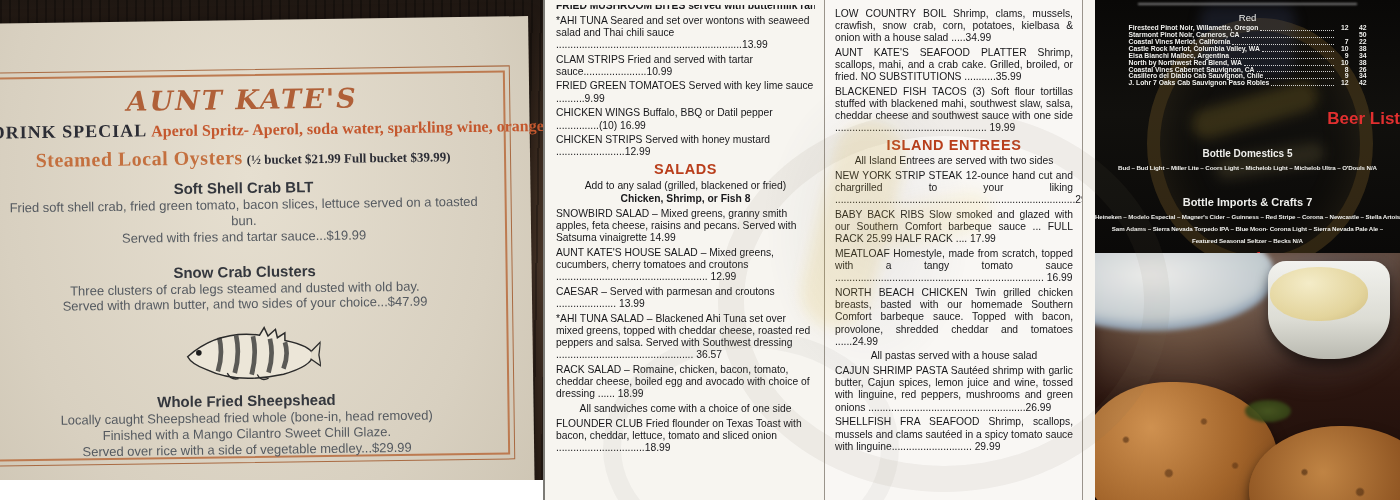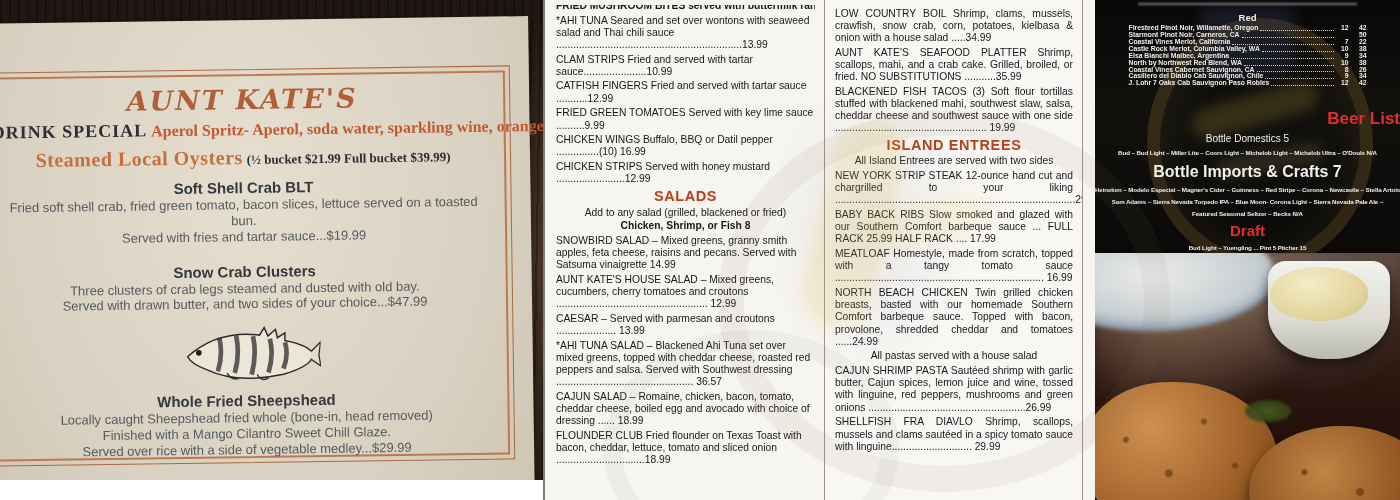--- a/index.html
+++ b/index.html
@@ -67,33 +67,33 @@
   .crest-ring{position:absolute;left:52px;top:18px;width:200px;height:225px;border-radius:50%;
     border:13px solid rgba(198,152,62,.20);box-shadow:inset 0 0 40px rgba(225,190,110,.10);}
   .crest-top{position:absolute;left:105px;top:6px;width:95px;height:70px;border-radius:12px;
     background:rgba(52,62,96,.30);filter:blur(6px);}
   .crest-script{position:absolute;left:95px;top:95px;width:130px;height:30px;border-radius:18px;
     background:rgba(236,198,64,.17);filter:blur(6px);transform:rotate(-16deg);}
   .crest-script2{position:absolute;left:120px;top:150px;width:110px;height:22px;border-radius:14px;
     background:rgba(240,214,130,.12);filter:blur(6px);transform:rotate(-10deg);}
   .drinks-content{position:relative;z-index:2;}
   .cut-line-top{height:2px;width:72%;margin:3px auto 0;background:rgba(255,255,255,.45);filter:blur(1px);}
-  .red-title{text-align:center;font-weight:bold;font-size:9.5px;margin-top:7px;}
+  .red-title{text-align:center;font-weight:normal;font-size:9.5px;margin-top:7px;}
   .wine-list{width:238px;margin:2px auto 0;}
   .wine-row{display:flex;font-size:6.8px;line-height:1.02;font-weight:bold;align-items:flex-end;}
   .wine-name{white-space:nowrap;}
   .wine-lead{flex:1;border-bottom:1px dotted rgba(240,240,240,.85);margin:0 2px 1px;}
   .wine-p1{width:13px;text-align:right;}
   .wine-p2{width:18px;text-align:right;}
   .beer-title{color:#e12f2f;font-weight:bold;font-size:17px;text-align:right;margin-top:22px;
     letter-spacing:0;}
-  .dom-title{font-weight:normal;font-size:10px;text-align:center;margin-top:4px;}
+  .dom-title{font-weight:bold;font-size:10px;text-align:center;margin-top:19px;}
   .beer-line{font-size:6.2px;letter-spacing:-.1px;text-align:center;margin-top:5px;
     white-space:nowrap;font-weight:bold;}
-  .imp-title{font-weight:bold;font-size:16px;text-align:center;margin-top:7px;}
+  .imp-title{font-weight:bold;font-size:11px;text-align:center;margin-top:25px;}
   .draft-title{color:#e12f2f;font-weight:bold;font-size:15px;text-align:center;margin-top:5px;}
 
   
   .food{position:absolute;left:1095px;top:253px;width:305px;height:247px;overflow:hidden;
     background:linear-gradient(180deg,#5c463a,#38231a 28%,#2a150f 55%,#1c0d08);}
   .food-blur{position:absolute;left:0;top:0;right:0;bottom:0;
     background:
       radial-gradient(ellipse at 28% 6%, rgba(165,135,110,.85), rgba(0,0,0,0) 48%),
       radial-gradient(ellipse at 72% 4%, rgba(120,110,115,.55), rgba(0,0,0,0) 40%);
     filter:blur(6px);}
@@ -174,47 +174,47 @@
     </div>
   </div>
 
   <div class="pages">
     <div class="page page-left" id="col-left">
         <div class="partial">
           <span>FRIED MUSHROOM BITES served with buttermilk ranch ....................</span>
         </div>
         <div class="mi"><span class="b">*AHI TUNA </span><span>Seared and set over wontons with seaweed salad and Thai chili sauce .................................................................13.99</span></div>
         <div class="mi"><span class="b">CLAM STRIPS </span><span>Fried and served with tartar sauce......................10.99</span></div>
-        <div class="mi"><span class="b">CATFISH FINGERS </span><span>Fried and served with tartar sauce ...........12.99</span></div>
         <div class="mi"><span class="b">FRIED GREEN TOMATOES </span><span>Served with key lime sauce ..........9.99</span></div>
         <div class="mi"><span class="b">CHICKEN WINGS </span><span>Buffalo, BBQ or Datil pepper ...............(10) 16.99</span></div>
         <div class="mi"><span class="b">CHICKEN STRIPS </span><span>Served with honey mustard ........................12.99</span></div>
         <div class="sec">SALADS</div>
         <div class="note">Add to any salad (grilled, blackened or fried)</div>
         <div class="bc">Chicken, Shrimp, or Fish 8</div>
         <div class="mi"><span class="b">SNOWBIRD SALAD – </span><span>Mixed greens, granny smith apples, feta cheese, raisins and pecans. Served with Satsuma vinaigrette 14.99</span></div>
         <div class="mi"><span class="b">AUNT KATE'S HOUSE SALAD – </span><span>Mixed greens, cucumbers, cherry tomatoes and croutons ..................................................... 12.99</span></div>
         <div class="mi"><span class="b">CAESAR – </span><span>Served with parmesan and croutons ..................... 13.99</span></div>
         <div class="mi"><span class="b">*AHI TUNA SALAD – </span><span>Blackened Ahi Tuna set over mixed greens, topped with cheddar cheese, roasted red peppers and salsa. Served with Southwest dressing ................................................ 36.57</span></div>
-        <div class="mi"><span class="b">CAJUN SALAD – </span><span>Romaine, chicken, bacon, tomato, cheddar cheese, boiled egg and avocado with choice of dressing ...... 18.99</span></div>
+        <div class="mi"><span class="b">RACK SALAD – </span><span>Romaine, chicken, bacon, tomato, cheddar cheese, boiled egg and avocado with choice of dressing ...... 18.99</span></div>
+        <div class="note">All sandwiches come with a choice of one side</div>
         <div class="mi"><span class="b">FLOUNDER CLUB </span><span>Fried flounder on Texas Toast with bacon, cheddar, lettuce, tomato and sliced onion ...............................18.99</span></div>
       </div>
     <div class="page page-right" id="col-right">
         <div class="mi"><span class="b">LOW COUNTRY BOIL </span><span>Shrimp, clams, mussels, crawfish, snow crab, corn, potatoes, kielbasa &amp; onion with a house salad .....34.99</span></div>
         <div class="mi"><span class="b">AUNT KATE'S SEAFOOD PLATTER </span><span>Shrimp, scallops, mahi, and a crab cake. Grilled, broiled, or fried. NO SUBSTITUTIONS ...........35.99</span></div>
         <div class="mi"><span class="b">BLACKENED FISH TACOS </span><span>(3) Soft flour tortillas stuffed with blackened mahi, southwest slaw, salsa, cheddar cheese and southwest sauce with one side ..................................................... 19.99</span></div>
         <div class="sec">ISLAND ENTREES</div>
         <div class="note">All Island Entrees are served with two sides</div>
         <div class="mi"><span class="b">NEW YORK STRIP STEAK </span><span>12-ounce hand cut and chargrilled to your liking ....................................................................................29.99</span></div>
         <div class="mi"><span class="b">BABY BACK RIBS </span><span>Slow smoked and glazed with our Southern Comfort barbeque sauce ... </span><span class="b">FULL RACK</span><span> 25.99  </span><span class="b">HALF RACK</span><span> .... 17.99</span></div>
         <div class="mi"><span class="b">MEATLOAF </span><span>Homestyle, made from scratch, topped with a tangy tomato sauce ......................................................................... 16.99</span></div>
         <div class="mi"><span class="b">NORTH BEACH CHICKEN </span><span>Twin grilled chicken breasts, basted with our homemade Southern Comfort barbeque sauce. Topped with bacon, provolone, shredded cheddar and tomatoes ......24.99</span></div>
         <div class="note">All pastas served with a house salad</div>
         <div class="mi"><span class="b">CAJUN SHRIMP PASTA </span><span>Sautéed shrimp with garlic butter, Cajun spices, lemon juice and wine, tossed with linguine, red peppers, mushrooms and green onions .......................................................26.99</span></div>
-        <div class="mi"><span class="b">SHELLFISH FRA DIAVLO </span><span>Shrimp, scallops, mussels and clams sautéed in a spicy tomato sauce with linguine............................ 29.99</span></div>
+        <div class="mi"><span class="b">SHELLFISH FRA SEAFOOD </span><span>Shrimp, scallops, mussels and clams sautéed in a spicy tomato sauce with linguine............................ 29.99</span></div>
       </div>
     <div class="watermark">
       <div class="wm-ring"></div>
       <div class="wm-ring2"></div>
       <div class="wm-gold1"></div>
       <div class="wm-gold2"></div>
       <div class="wm-gray"></div>
     </div>
   </div>
 

